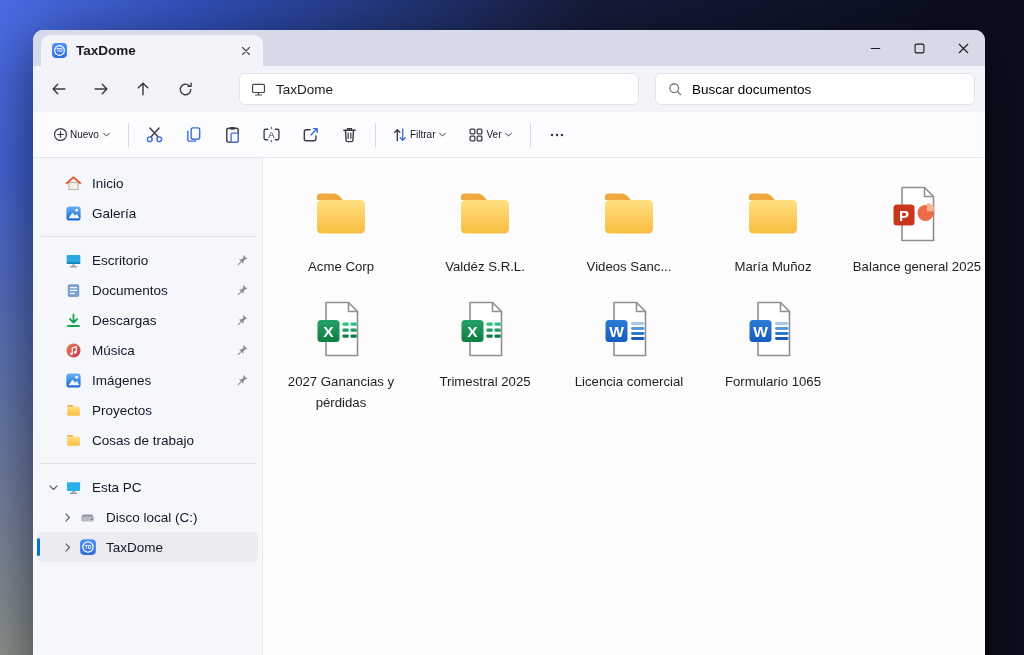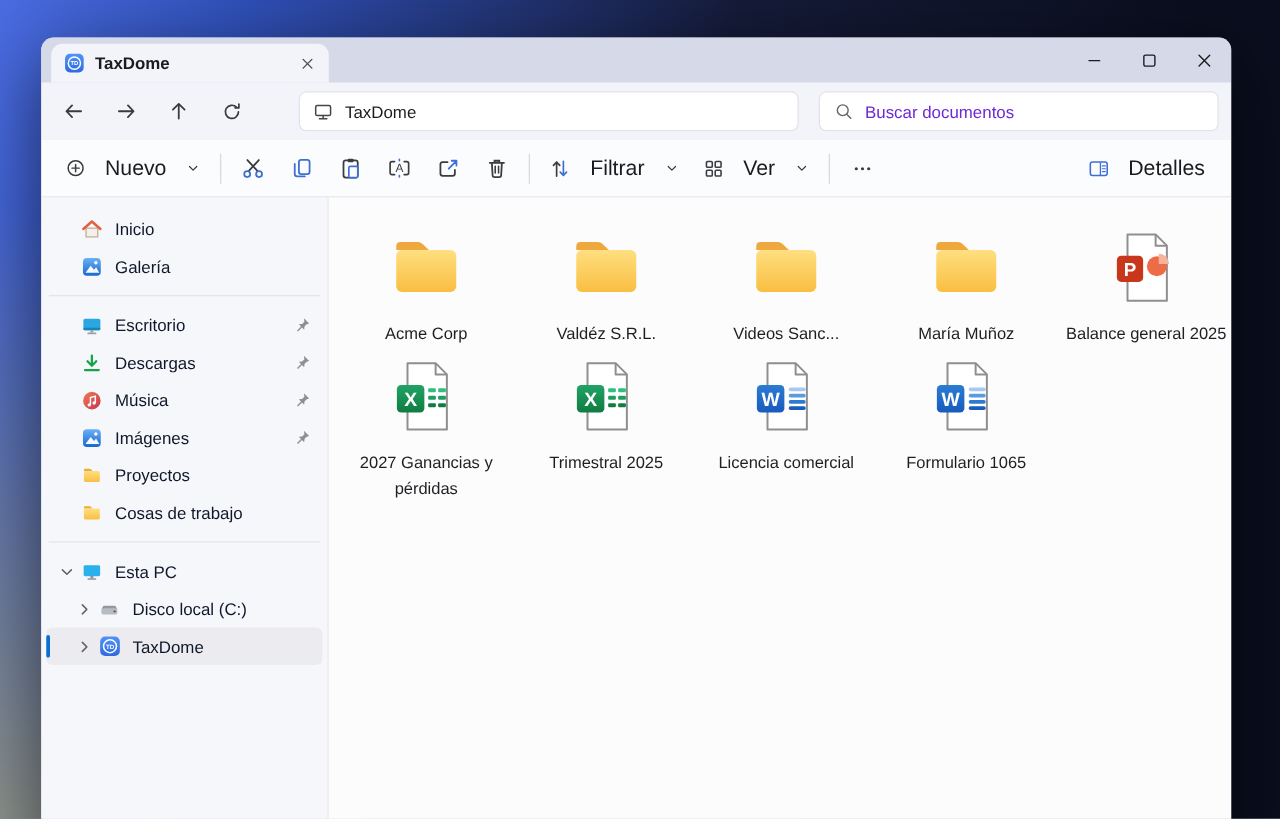--- a/index.html
+++ b/index.html
@@ -31,42 +31,42 @@
   .nav-btn { width:40px; height:34px; display:flex; align-items:center; justify-content:center; border-radius:5px; }
   .addressbar {
     margin-left:32px; width:400px; height:32px; background:#fff; border:1px solid #e2e3ea;
     border-radius:6px; display:flex; align-items:center; padding:0 10px; gap:9px;
   }
   .address-text { font-size:13.5px; color:#1b1b1f; }
   .searchbox {
     margin-left:14px; flex:1; height:32px; background:#fff; border:1px solid #e2e3ea;
     border-radius:6px; display:flex; align-items:center; padding:0 11px; gap:9px;
   }
-  .search-placeholder { font-size:13.5px; color:#6d28d9; }
+  .search-placeholder { font-size:13.5px; color:#000000; }
   
   .toolbar { height:46px; background:#fbfcfe; border-bottom:1px solid #e5e5ea; display:flex; align-items:center; padding:0 12px 0 10px; flex-shrink:0; }
-  .tb-btn { height:34px; display:flex; align-items:center; justify-content:center; gap:15px; padding:0 9px; border-radius:5px; color:#1b1b1f; font-size:17px; }
+  .tb-btn { height:34px; display:flex; align-items:center; justify-content:center; gap:1px; padding:0 9px; border-radius:5px; color:#1b1b1f; font-size:10px; }
   .tb-icon-btn { width:39px; }
   .tb-sep { width:1px; height:24px; background:#d8d8de; margin:0 6px; }
   .tb-spacer { flex:1; }
   
   .app-body { flex:1; display:flex; min-height:0; }
   .sidebar { width:230px; background:#f6f7fb; border-right:1px solid #e7e7ec; padding-top:10px; flex-shrink:0; }
   .side-row { height:30px; display:flex; align-items:center; padding:0 8px 0 8px; margin:0 4px; border-radius:5px; position:relative; }
   .side-row .chev { width:16px; display:flex; justify-content:center; flex-shrink:0; }
   .side-row .s-ic { width:18px; height:18px; margin-left:4px; margin-right:9px; flex-shrink:0; display:flex; align-items:center; }
   .side-label { font-size:13.5px; color:#0f172a; flex:1; white-space:nowrap; overflow:hidden; }
   .side-pin { width:15px; height:15px; margin-left:6px; flex-shrink:0; }
   .side-divider { height:1px; background:#e4e4e9; margin:8px 6px; }
   .indent1 { padding-left:22px; }
   .side-row.selected { background:#ececf0; }
   .accent-bar { position:absolute; left:0; top:6px; width:3px; height:18px; border-radius:2px; background:#0a6fd3; }
   
   .content { flex:1; background:#fcfcfd; overflow:hidden; }
-  .files { display:grid; grid-template-columns:repeat(5,144px); padding:20px 0 0 6px; row-gap:0; }
+  .files { display:grid; grid-template-columns:repeat(5,144px); padding:20px 0 0 6px; row-gap:12px; }
   .file-item { width:144px; display:flex; flex-direction:column; align-items:center; padding:4px 2px; border-radius:4px; }
   .file-ic { width:64px; height:64px; }
   .file-name { margin-top:11px; font-size:13.2px; line-height:1.55; color:#1f1f23; text-align:center; max-width:140px; }
   svg { display:block; }
 </style>
 </head>
 <body>
 
 <svg width="0" height="0" style="position:absolute">
   <defs>
@@ -427,26 +427,20 @@
           <use href="#sym-chev-sm"></use>
         </svg>
     </div>
     <div class="tb-sep"></div>
     <div class="tb-btn tb-icon-btn">
         <svg width="18" height="18">
           <use href="#sym-dots"></use>
         </svg>
       </div>
     <div class="tb-spacer"></div>
-    <div class="tb-btn">
-      <svg width="18" height="18">
-          <use href="#sym-details"></use>
-        </svg>
-      <span>Detalles</span>
-    </div>
   </div>
 
   <div class="app-body">
     <div class="sidebar">
 
       <div class="side-row">
         <span class="chev"></span>
         <span class="s-ic">
             <svg width="17" height="17">
               <use href="#sym-home"></use>
@@ -467,20 +461,34 @@
       <div class="side-divider"></div>
 
       <div class="side-row">
         <span class="chev"></span>
         <span class="s-ic">
             <svg width="17" height="17">
               <use href="#sym-desktop"></use>
             </svg>
           </span>
         <span class="side-label">Escritorio</span>
+        <span class="side-pin">
+            <svg width="14" height="14">
+              <use href="#sym-pin"></use>
+            </svg>
+          </span>
+      </div>
+      <div class="side-row">
+        <span class="chev"></span>
+        <span class="s-ic">
+            <svg width="17" height="17">
+              <use href="#sym-doc"></use>
+            </svg>
+          </span>
+        <span class="side-label">Documentos</span>
         <span class="side-pin">
             <svg width="14" height="14">
               <use href="#sym-pin"></use>
             </svg>
           </span>
       </div>
       <div class="side-row">
         <span class="chev"></span>
         <span class="s-ic">
             <svg width="17" height="17">

